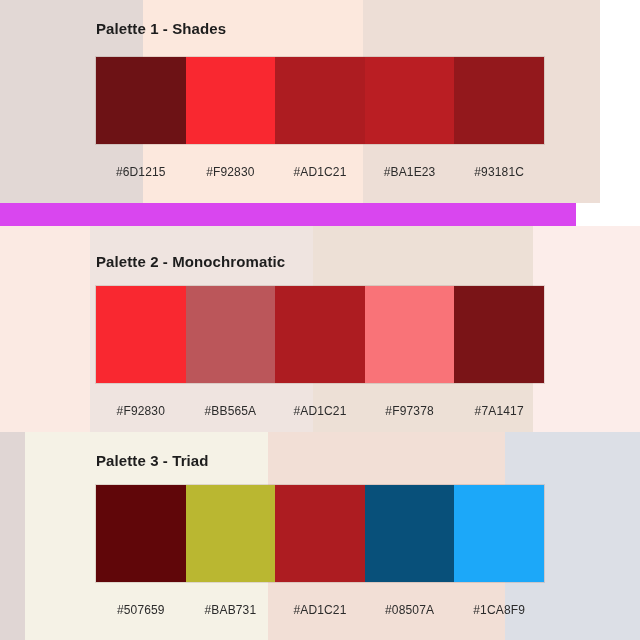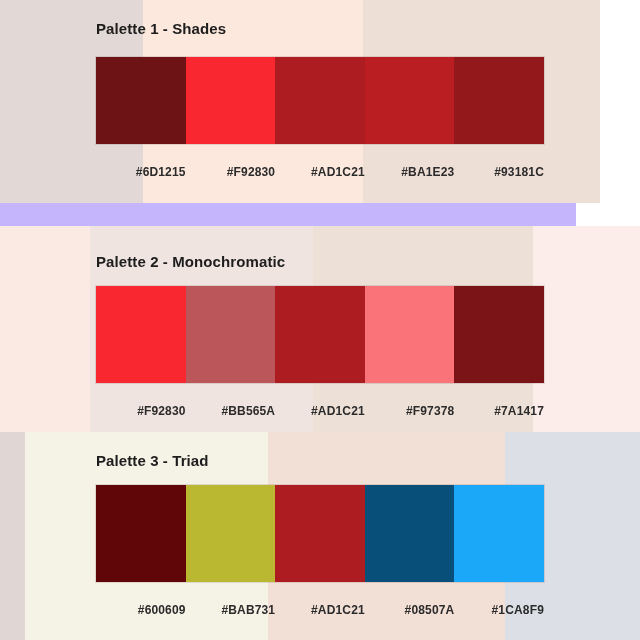--- a/index.html
+++ b/index.html
@@ -10,21 +10,21 @@
     width: 640px;
     height: 640px;
     background: #ffffff;
     font-family: "Liberation Sans", sans-serif;
     overflow: hidden;
   }
   .page {
     position: relative;
     width: 576px;
     height: 640px;
-    background: #c4b5fd;
+    background: #d946ef;
   }
   .palette-section {
     position: absolute;
     left: 0;
     width: 640px;
     overflow: hidden;
   }
   .bands {
     position: absolute;
     inset: 0;
@@ -61,26 +61,25 @@
   }
   .labels-row {
     position: absolute;
     left: 96px;
     width: 448px;
     display: flex;
     flex-direction: row;
   }
   .hex-label {
     flex: 1 1 0;
-    text-align: right;
+    text-align: center;
     font-size: 12px;
     color: #2b2b2b;
     letter-spacing: 0.15px;
     white-space: nowrap;
-    font-weight: bold;
   }
 </style>
 </head>
 <body>
 
 <div class="page">
 
 <div class="palette-section" style="top: 0px; height: 203px;">
       <div class="bands">
         <div class="band" style="width: 143px; background: rgb(226, 216, 213);"></div>
@@ -140,21 +139,21 @@
       <div class="section-content">
         <div class="palette-title" style="top: 20px;">Palette 3 - Triad</div>
         <div class="swatch-strip" style="top: 53px; height: 97px;">
           <div class="swatch" style="background: rgb(96, 6, 9);"></div>
           <div class="swatch" style="background: rgb(186, 183, 49);"></div>
           <div class="swatch" style="background: rgb(173, 28, 33);"></div>
           <div class="swatch" style="background: rgb(8, 80, 122);"></div>
           <div class="swatch" style="background: rgb(28, 168, 249);"></div>
         </div>
         <div class="labels-row" style="top: 171px;">
-          <div class="hex-label">#600609</div>
+          <div class="hex-label">#507659</div>
           <div class="hex-label">#BAB731</div>
           <div class="hex-label">#AD1C21</div>
           <div class="hex-label">#08507A</div>
           <div class="hex-label">#1CA8F9</div>
         </div>
       </div>
     </div>
   </div>
 
 </body></html>

